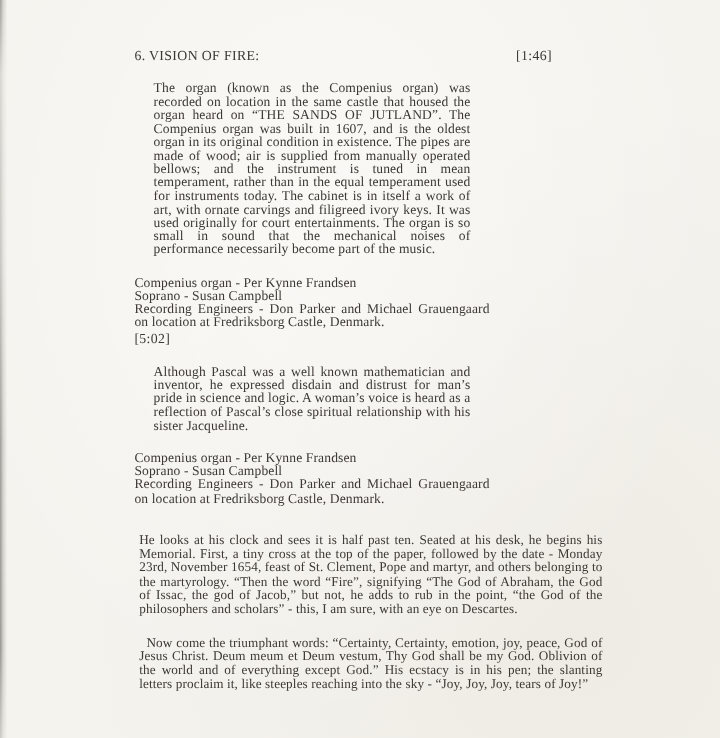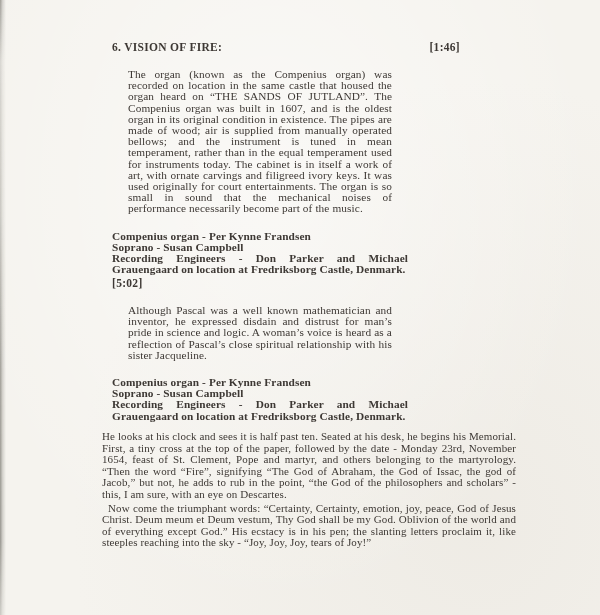--- a/index.html
+++ b/index.html
@@ -34,47 +34,47 @@
     -webkit-mask-image: linear-gradient(to right, #000 0%, rgba(0,0,0,0.35) 45%, transparent 100%);
             mask-image: linear-gradient(to right, #000 0%, rgba(0,0,0,0.35) 45%, transparent 100%);
   }
   .track-section { position: absolute; left: 112px; width: 348px; }
   .sec-6 { top: 41px; }
   .sec-7 { top: 277px; }
   .track-header {
     display: flex;
     justify-content: space-between;
     align-items: baseline;
-    font-weight: bold;
+    font-weight: normal;
     font-size: 11.5px;
     letter-spacing: 0.3px;
     white-space: pre;
   }
   .track-body {
     margin-top: 7px;
     width: 296px;
     font-size: 11.3px;
     line-height: 11.2px;
     letter-spacing: 0.1px;
     text-align: justify;
   }
   .track-desc { margin: 16px; }
-  .credit { text-align: left; white-space: nowrap; font-weight: bold; }
+  .credit { text-align: left; white-space: nowrap; }
   .credit-wrap { text-align: justify; white-space: normal; }
   .footer-notes {
     position: absolute;
     left: 100px;
     top: 429px;
     width: 418px;
     font-size: 11px;
     line-height: 11.6px;
     letter-spacing: 0.1px;
     text-align: justify;
   }
-  .footer-notes p { margin: 2px; }
+  .footer-notes p { margin: 16px; }
   .para-indent { text-indent: 6px; }
 </style>
 </head>
 <body>
 
 <div class="page">
 
   <div class="edge-shadow"></div>
 
   <div class="track-section sec-6">

